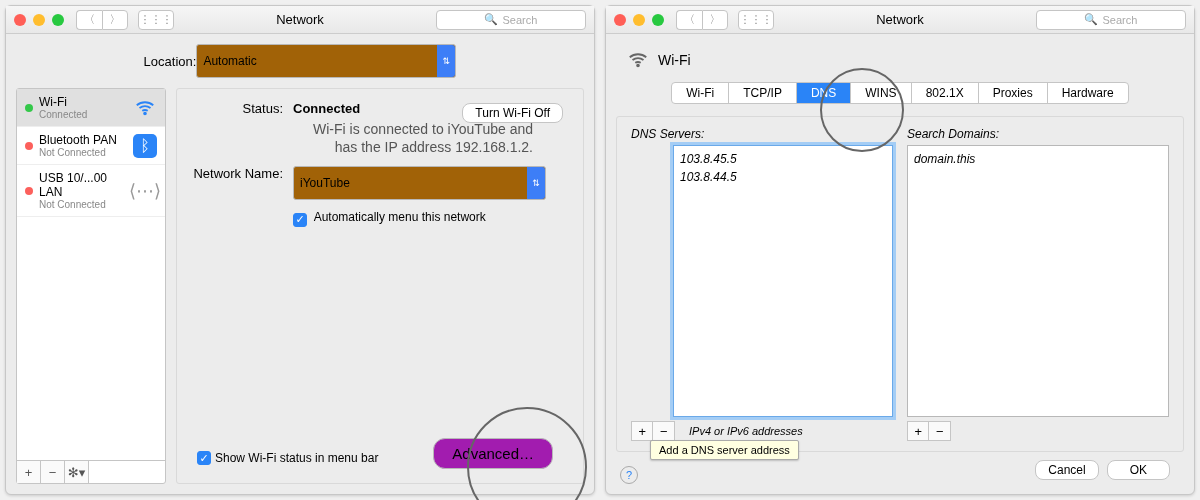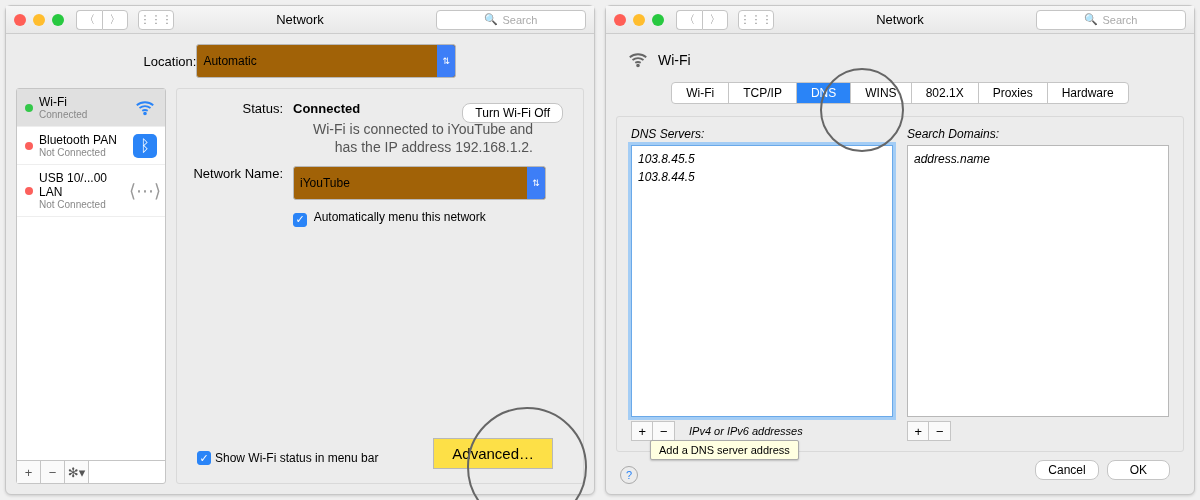--- a/index.html
+++ b/index.html
@@ -37,37 +37,37 @@
   .sf-btn { width: 24px; height: 22px; border-right: 1px solid #c5c5c5; display: flex; align-items: center; justify-content: center; font-size: 13px; color: #555; background:#fafafa;}
   .detail { flex:1; background: #ececec; border: 1px solid #d9d9d9; border-radius: 3px; padding: 12px 16px; position: relative; font-size: 12px; }
   .row { display: flex; margin-bottom: 10px; }
   .row .lbl { width: 100px; text-align: right; padding-right: 10px; font-size: 13px; }
   .row .val { flex:1; }
   .row .val b { font-size: 13px; }
   .btn { background: #fff; border: 1px solid #c5c5c5; border-radius: 8px; padding: 2px 12px; font-size: 12px; display: inline-block; }
   .small-txt { font-size: 14px; color: #555; line-height: 1.3; text-align: right; }
   .checkbox { width: 14px; height: 14px; border: 1px solid #888; border-radius: 3px; display: inline-flex; align-items: center; justify-content: center; margin-right: 4px; vertical-align: -2px; font-size: 11px; }
   .checkbox.on { background: #2a84f7; border-color: #2a84f7; color: #fff; }
-  .adv-btn { position: absolute; right: 30px; bottom: 14px; background: #fde047; border: 1px solid #b8b8b8; border-radius: 0; padding: 6px 18px; font-size: 15px; }
+  .adv-btn { position: absolute; right: 30px; bottom: 14px; background: #a21caf; border: 1px solid #b8b8b8; border-radius: 12px; padding: 6px 18px; font-size: 15px; }
   .segbtn { position: absolute; right: 20px; top: 14px; }
   .circle-ann { position: absolute; border: 2px solid #666; border-radius: 50%; pointer-events: none; }
   .menubar-row { display:flex; align-items:center; padding: 6px 0 0 4px; font-size:12px; }
   
   .wifi-head { display: flex; align-items: center; gap: 8px; padding: 4px 10px 10px 10px; font-size: 14px; }
   .tab-wrap { display:flex; justify-content:center; }
   .tabs { display: flex; background: #fff; border: 1px solid #c5c5c5; border-radius: 4px; overflow: hidden; }
   .tab { padding: 3px 14px; font-size: 12px; border-right: 1px solid #c5c5c5; }
   .tab:last-child { border-right: none; }
   .tab.active { background: #2a84f7; color: #fff; }
   .dns-body { flex:1; background: #ececec; border: 1px solid #d9d9d9; border-radius: 3px; margin-top: 12px; padding: 10px 14px; display: flex; flex-direction: column; }
   .cols { flex:1; display: flex; gap: 14px; }
   .col { flex:1; display: flex; flex-direction: column; font-style: italic; }
   .col-title { font-size: 12px; margin-bottom: 4px; }
   .col-list { flex:1; background: #fff; border: 1px solid #b8b8b8; padding: 4px 6px; font-size: 12px; line-height: 1.5; }
-  .col-list.sel-border { box-shadow: 0 0 0 3px #a4cdf5; border-color: #6aa9e9; }
+  .col-list.sel-border { box-shadow: 0 0 0 3px #a4cdf5; border-color: #6aa9e9; margin-left: 42px; }
   .col-foot { display: flex; align-items: center; margin-top: 4px; gap: 0; }
   .pm-btn { width: 22px; height: 20px; background: #fafafa; border: 1px solid #c5c5c5; display: flex; align-items: center; justify-content: center; font-size: 13px; }
   .pm-btn + .pm-btn { border-left: none; }
   .foot-note { font-size: 11px; margin-left: 14px; }
   .tooltip { position: absolute; background: #ffffe1; border: 1px solid #aaa; padding: 3px 8px; font-size: 11px; border-radius: 2px; box-shadow: 0 1px 2px rgba(0,0,0,0.2); }
   .bottom-btns { display: flex; justify-content: flex-end; gap: 8px; padding: 8px 14px 4px; }
   .help-btn { width:18px; height:18px; border:1px solid #aaa; border-radius:50%; display:flex; align-items:center; justify-content:center; font-size:11px; color:#2a84f7; position:absolute; left:14px; bottom:10px;}
 </style>
 </head>
 <body>
@@ -227,21 +227,21 @@
             </div>
           <div class="col-foot">
             <div class="pm-btn">+</div>
             <div class="pm-btn">−</div>
             <div class="foot-note">IPv4 or IPv6 addresses</div>
           </div>
         </div>
         <div class="col">
           <div class="col-title">Search Domains:</div>
           <div class="col-list" id="dom-list">
-              <div>address.name</div>
+              <div>domain.this</div>
             </div>
           <div class="col-foot">
             <div class="pm-btn">+</div>
             <div class="pm-btn">−</div>
           </div>
         </div>
       </div>
     </div>
     <div class="tooltip" style="left:44px; bottom:34px;">Add a DNS server address</div>
     <div class="help-btn">?</div>

